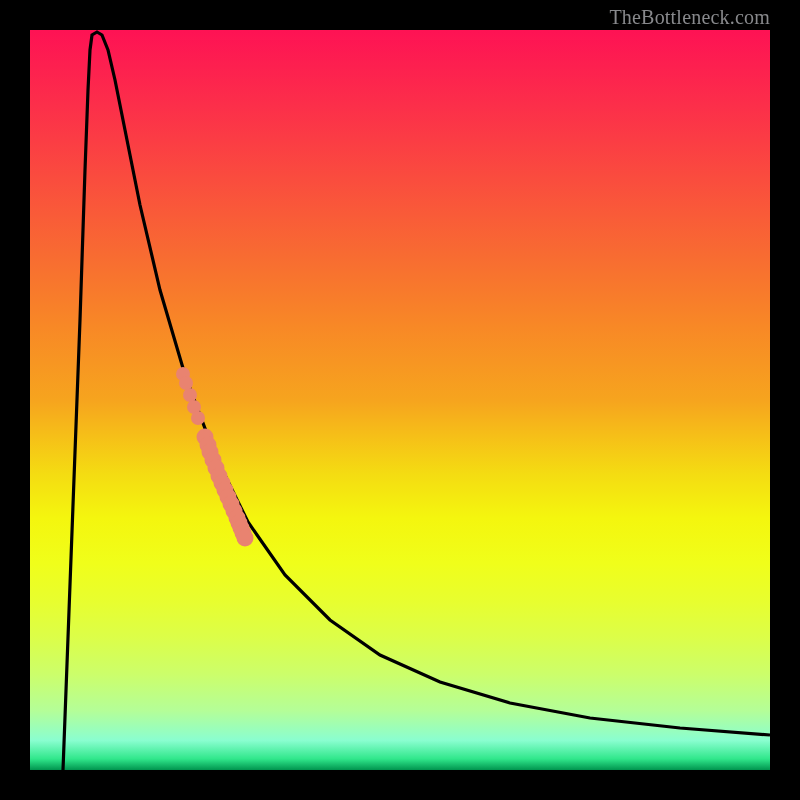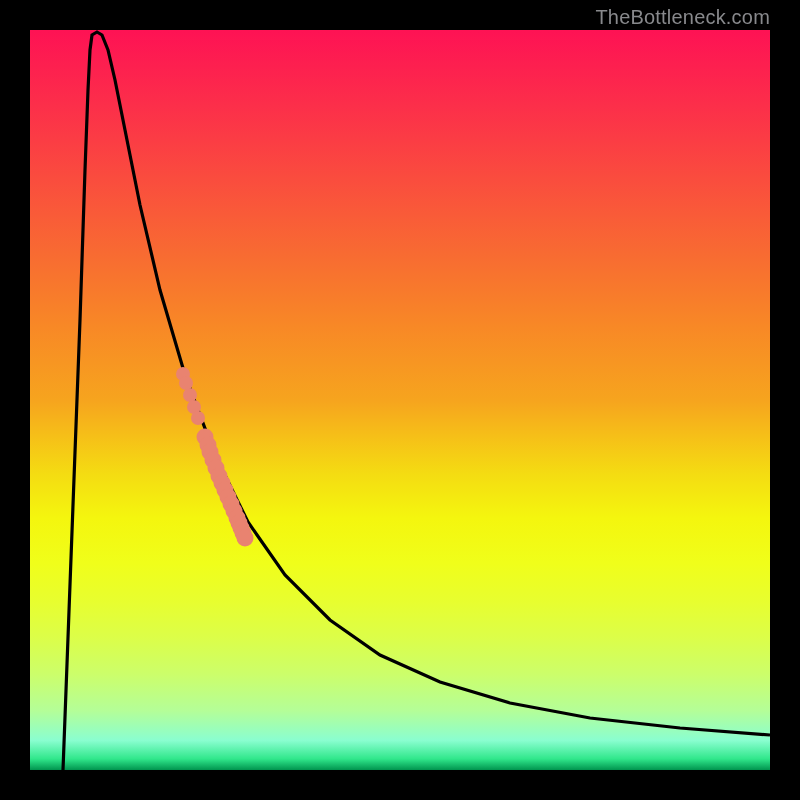--- a/index.html
+++ b/index.html
@@ -39,21 +39,21 @@
       #b4fe98 92%,
       #8afed0 96%,
       #30e78b 98.5%,
       #00944e 100%
     );
   }
   .watermark {
     position: absolute;
     top: 6px;
     right: 30px;
-    font-family: Liberation Sans, sans-serif;
+    font-family: Liberation Serif, serif;
     font-size: 20px;
     font-weight: 400;
     color: #88898c;
     letter-spacing: 0.2px;
   }
   svg.curve {
     position: absolute;
     left: 30px;
     top: 30px;
     width: 740px;

